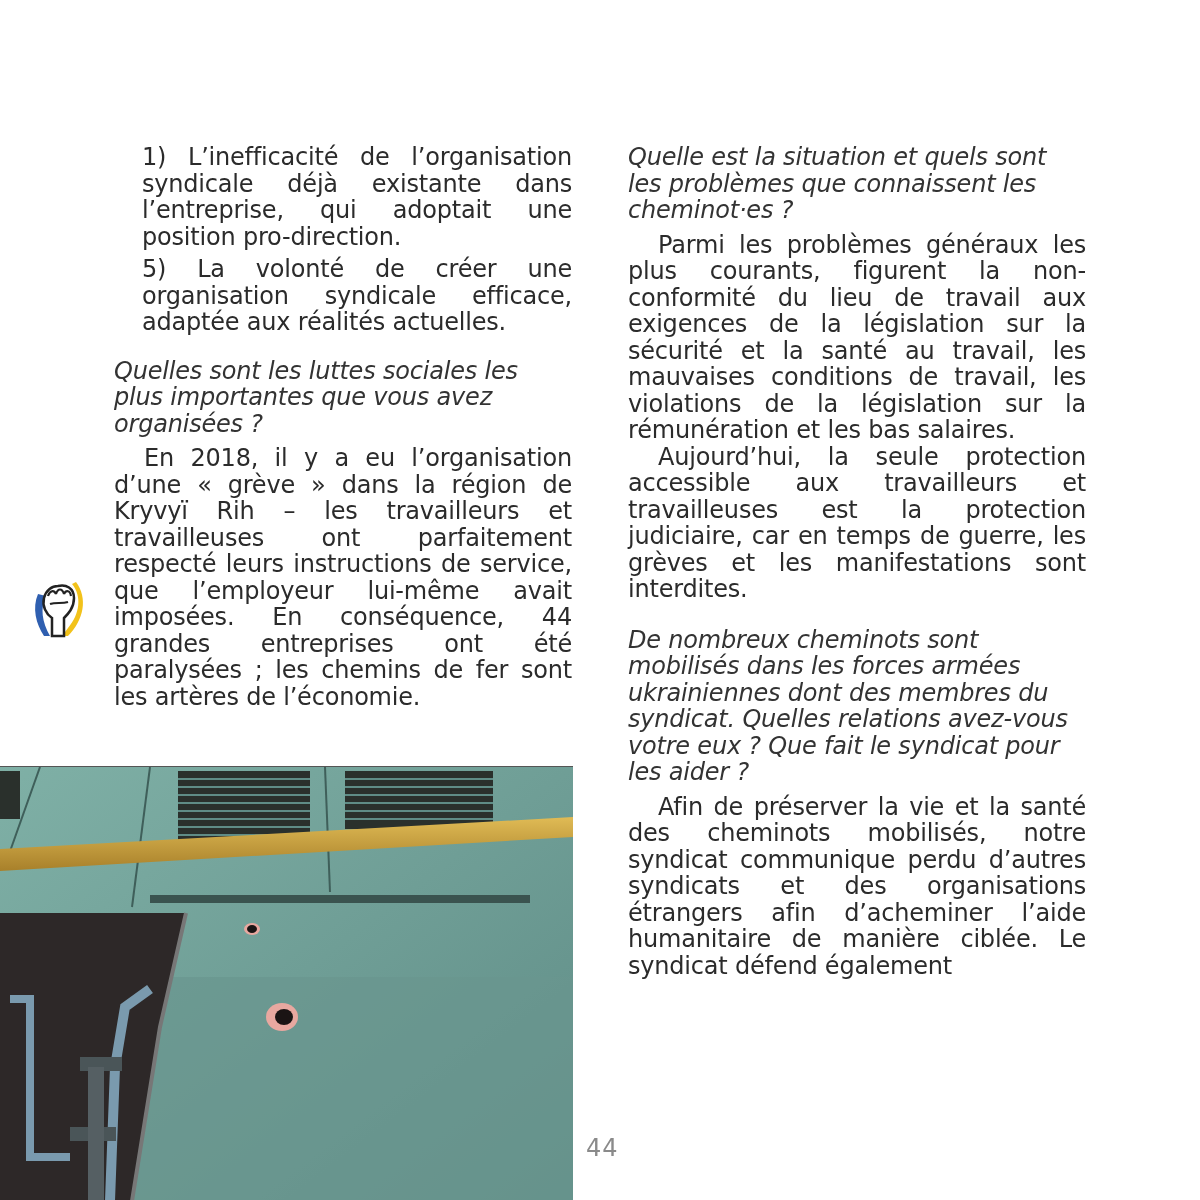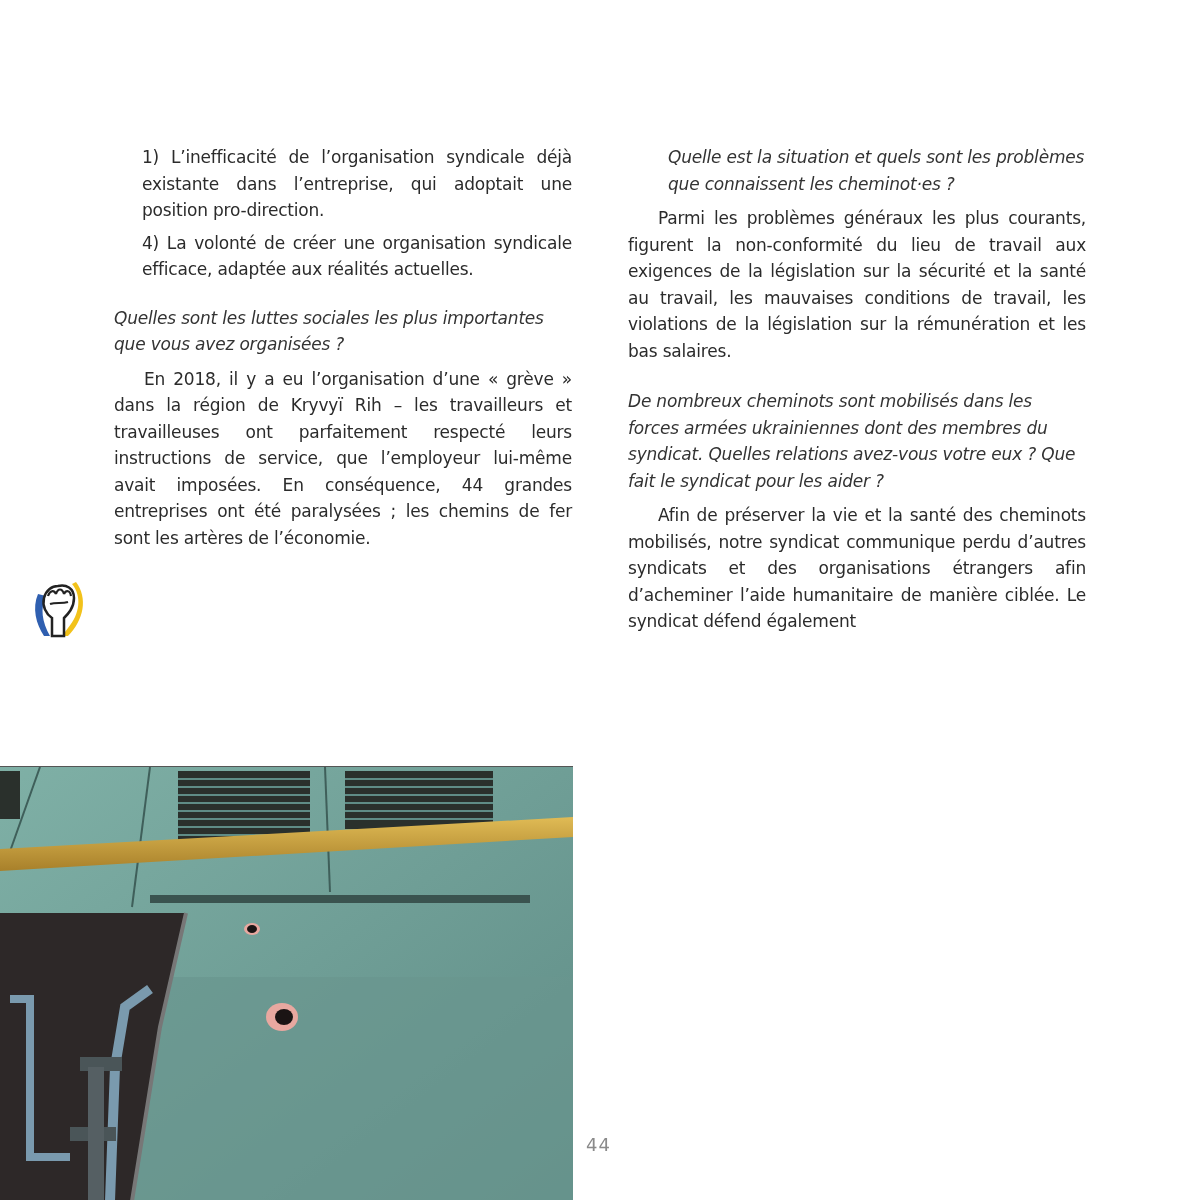--- a/index.html
+++ b/index.html
@@ -4,67 +4,68 @@
 <style>
   html, body { margin: 0; padding: 0; }
   body {
     width: 1200px; height: 1200px; position: relative; overflow: hidden;
     background: #ffffff;
     font-family: "DejaVu Sans", sans-serif;
     color: #2b2b2b;
   }
   .col {
     position: absolute;
-    font-size: 17px;
+    font-size: 24px;
     line-height: 26.5px;
     letter-spacing: -0.2px;
     text-align: justify;
     hyphens: manual;
   }
   .col-left { left: 114px; top: 144px; width: 458px; }
   .col-right { left: 628px; top: 144px; width: 458px; }
   .col p { margin: 0; }
   .list-item { padding-left: 28px; margin-bottom: 6px !important; }
   .q { font-style: italic; text-align: left; margin-top: 16px !important; margin-bottom: 8px !important; color: #333; }
-  .q.first { margin-top: 0 !important; margin-left: 40px; }
+  .q.first { margin-top: 0 !important; }
   .a { text-indent: 30px; }
   .fist-icon { position: absolute; left: 28px; top: 574px; width: 60px; height: 68px; }
   .photo {
     position: absolute; left: 0; top: 766px; width: 573px; height: 434px;
     overflow: hidden; background: #6f9d95;
     border-top: 1px solid #555;
   }
   .page-number {
     position: absolute; left: 586px; top: 1134px;
-    font-size: 18px; color: #8a8a8a; letter-spacing: 1px;
+    font-size: 24px; color: #8a8a8a; letter-spacing: 1px;
     font-family: "DejaVu Sans", sans-serif;
   }
 </style>
 </head>
 <body>
 
 <div class="col col-left">
   <p class="list-item">1) L’inefficacité de l’organisation syndicale déjà existante dans l’entreprise, qui adoptait une position pro-direction.</p>
-  <p class="list-item">4) La volonté de créer une organisation syndicale efficace, adaptée aux réalités actuelles.</p>
+  <p class="list-item">5) La volonté de créer une organisation syndicale efficace, adaptée aux réalités actuelles.</p>
   <p class="q" style="margin-top:22px !important">Quelles sont les luttes sociales les plus importantes que vous avez organisées ?</p>
   <p class="a">En 2018, il y a eu l’organisation d’une « grève » dans la région de Kryvyï Rih – les travailleurs et travailleuses ont parfaitement respecté leurs instructions de service, que l’employeur lui-même avait imposées. En conséquence, 44 grandes entreprises ont été paralysées ; les chemins de fer sont les artères de l’économie.</p>
 </div>
 
 <div class="fist-icon">
   <svg width="60" height="68" viewBox="0 0 60 68">
     <path d="M10 20 C4 34, 8 50, 16 62 L22 62 C14 48, 12 34, 18 22 Z" fill="#2f5fb0"></path>
     <path d="M44 10 C54 22, 52 40, 40 54 L34 62 L40 62 C56 46, 60 24, 48 8 Z" fill="#f2c21b"></path>
     <path d="M16 24 C18 16, 24 12, 30 12 C38 10, 46 14, 46 24 C46 34, 40 40, 36 44 L36 62 L24 62 L24 44 C18 40, 14 32, 16 24 Z" fill="#ffffff" stroke="#222" stroke-width="2.5"></path>
     <path d="M20 22 C22 16, 26 16, 28 20 M28 20 C30 14, 34 14, 36 20 M36 20 C38 16, 42 16, 43 22 M22 30 C28 28, 34 30, 40 28" fill="none" stroke="#222" stroke-width="2.2"></path>
   </svg>
 </div>
 
 <div class="col col-right">
   <p class="q first">Quelle est la situation et quels sont les problèmes que connaissent les cheminot·es ?</p>
   <p class="a">Parmi les problèmes généraux les plus courants, figurent la non-conformité du lieu de travail aux exigences de la législation sur la sécurité et la santé au travail, les mauvaises conditions de travail, les violations de la législation sur la rémunération et les bas salaires.</p>
+  <p class="a">Aujourd’hui, la seule protection accessible aux travailleurs et travailleuses est la protection judiciaire, car en temps de guerre, les grèves et les manifestations sont interdites.</p>
   <p class="q" style="margin-top:24px !important">De nombreux cheminots sont mobilisés dans les forces armées ukrainiennes dont des membres du syndicat. Quelles relations avez-vous votre eux ? Que fait le syndicat pour les aider ?</p>
   <p class="a">Afin de préserver la vie et la santé des cheminots mobilisés, notre syndicat communique perdu d’autres syndicats et des organisations étrangers afin d’acheminer l’aide humanitaire de manière ciblée. Le syndicat défend également</p>
 </div>
 
 <div class="photo">
   <svg width="573" height="434" viewBox="0 0 573 434">
     <defs>
       <linearGradient id="panel" x1="0" y1="0" x2="1" y2="1">
         <stop offset="0" stop-color="#7fb0a6"></stop>
         <stop offset="1" stop-color="#5f8c86"></stop>

